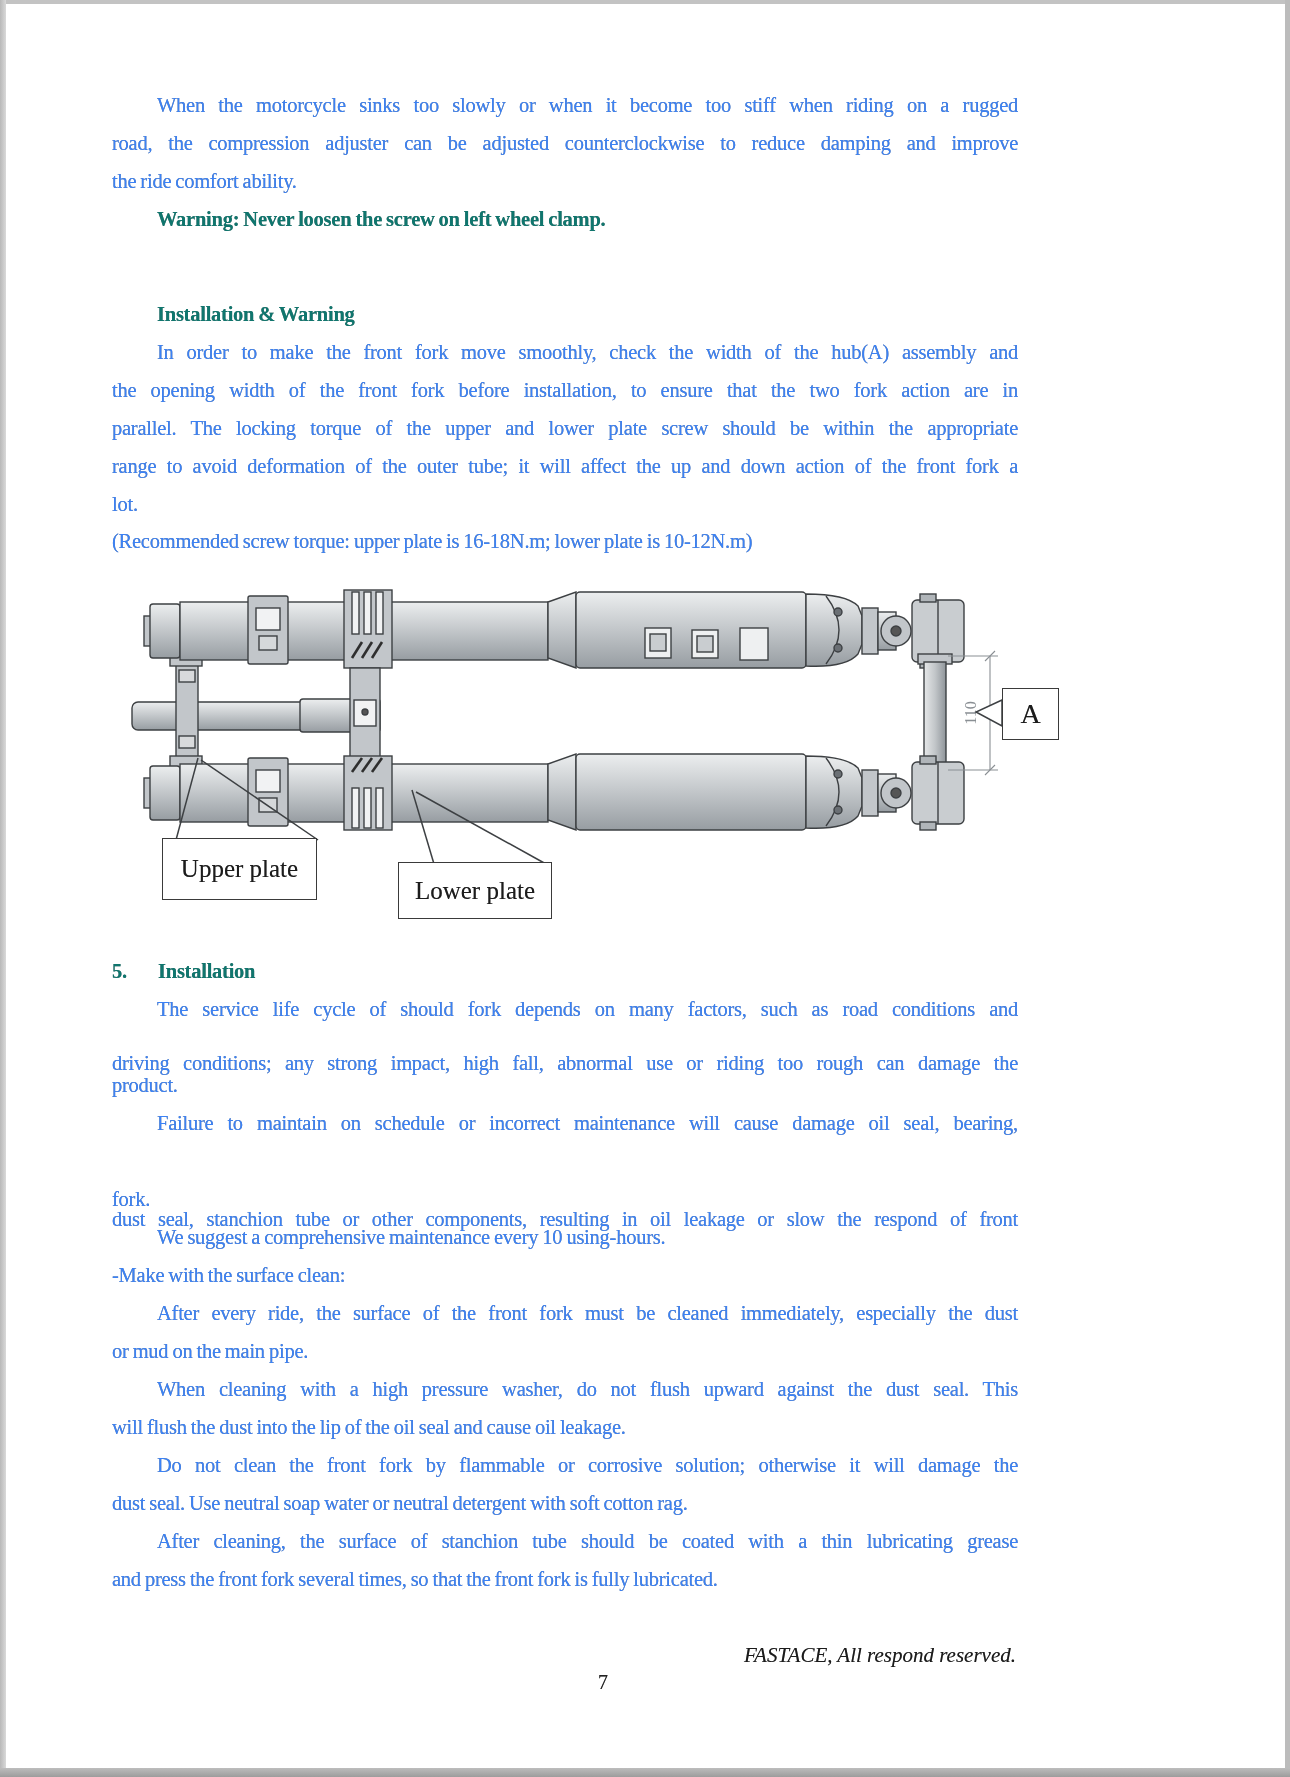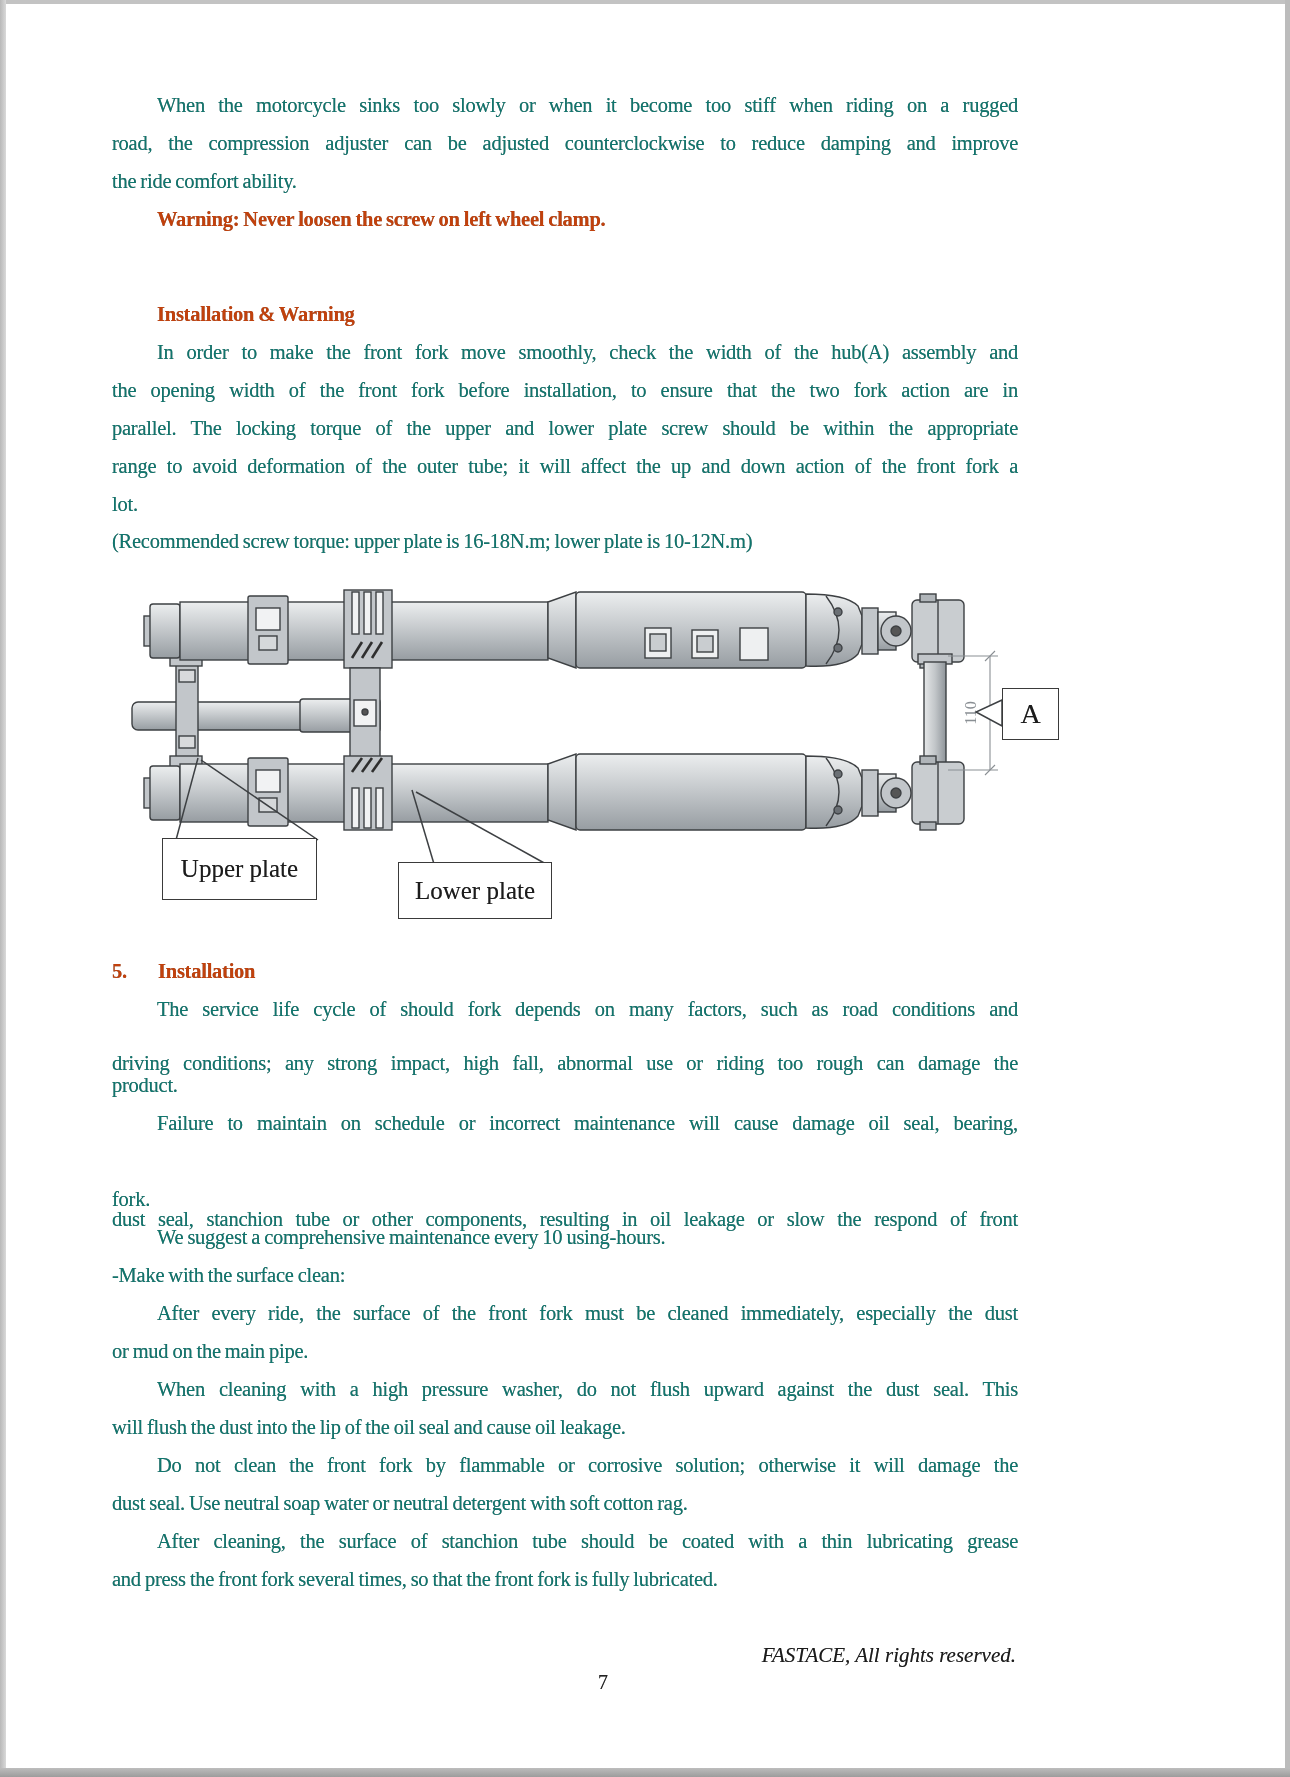--- a/index.html
+++ b/index.html
@@ -10,28 +10,28 @@
   }
   
   .edge{position:absolute;z-index:30;}
   .edge-top{left:0;top:0;width:1290px;height:4px;background:#c3c3c3;}
   .edge-left{left:0;top:0;width:6px;height:1777px;background:linear-gradient(90deg,#b8b8b8,#d9d9d9);}
   .edge-right{right:0;top:0;width:5px;height:1777px;background:#bcbcbc;}
   .edge-bottom{left:0;bottom:0;width:1290px;height:9px;background:linear-gradient(0deg,#9c9c9c,#bdbdbd);}
 
   .line{
     position:absolute;left:112px;width:906px;height:38px;
-    font-size:20.5px;line-height:38px;color:#0f766e;
+    font-size:20.5px;line-height:38px;color:#3b82f6;
     letter-spacing:-0.25px;word-spacing:-0.8px;
     text-shadow:0 0 .6px rgba(20,20,20,.55);
     white-space:normal;
   }
   .j{text-align:justify;text-align-last:justify;}
   .ind{text-indent:45px;}
-  .b{font-weight:bold;color:#c2410c;}
+  .b{font-weight:bold;color:#0f766e;}
   .heading-row{display:flex;align-items:baseline;}
   .heading-row .no{width:46px;}
 
   .callout{
     position:absolute;z-index:10;background:#fff;border:1.6px solid #3a3a3a;
     display:flex;align-items:center;justify-content:center;
     font-size:25px;color:#1c1c1c;text-shadow:0 0 .6px rgba(20,20,20,.5);
   }
   .footer{
     position:absolute;left:112px;width:904px;top:1643px;height:34px;
@@ -215,14 +215,14 @@
 <div class="line" style="top:1256px">-Make with the surface clean:</div>
 <div class="line ind j" style="top:1294px">After every ride, the surface of the front fork must be cleaned immediately, especially the dust</div>
 <div class="line" style="top:1332px">or mud on the main pipe.</div>
 <div class="line ind j" style="top:1370px">When cleaning with a high pressure washer, do not flush upward against the dust seal. This</div>
 <div class="line" style="top:1408px">will flush the dust into the lip of the oil seal and cause oil leakage.</div>
 <div class="line ind j" style="top:1446px">Do not clean the front fork by flammable or corrosive solution; otherwise it will damage the</div>
 <div class="line" style="top:1484px">dust seal. Use neutral soap water or neutral detergent with soft cotton rag.</div>
 <div class="line ind j" style="top:1522px">After cleaning, the surface of stanchion tube should be coated with a thin lubricating grease</div>
 <div class="line" style="top:1560px">and press the front fork several times, so that the front fork is fully lubricated.</div>
 
-<div class="footer">FASTACE, All rights reserved.</div>
+<div class="footer">FASTACE, All respond reserved.</div>
 <div class="pagenum">7</div>
 
 </body></html>

